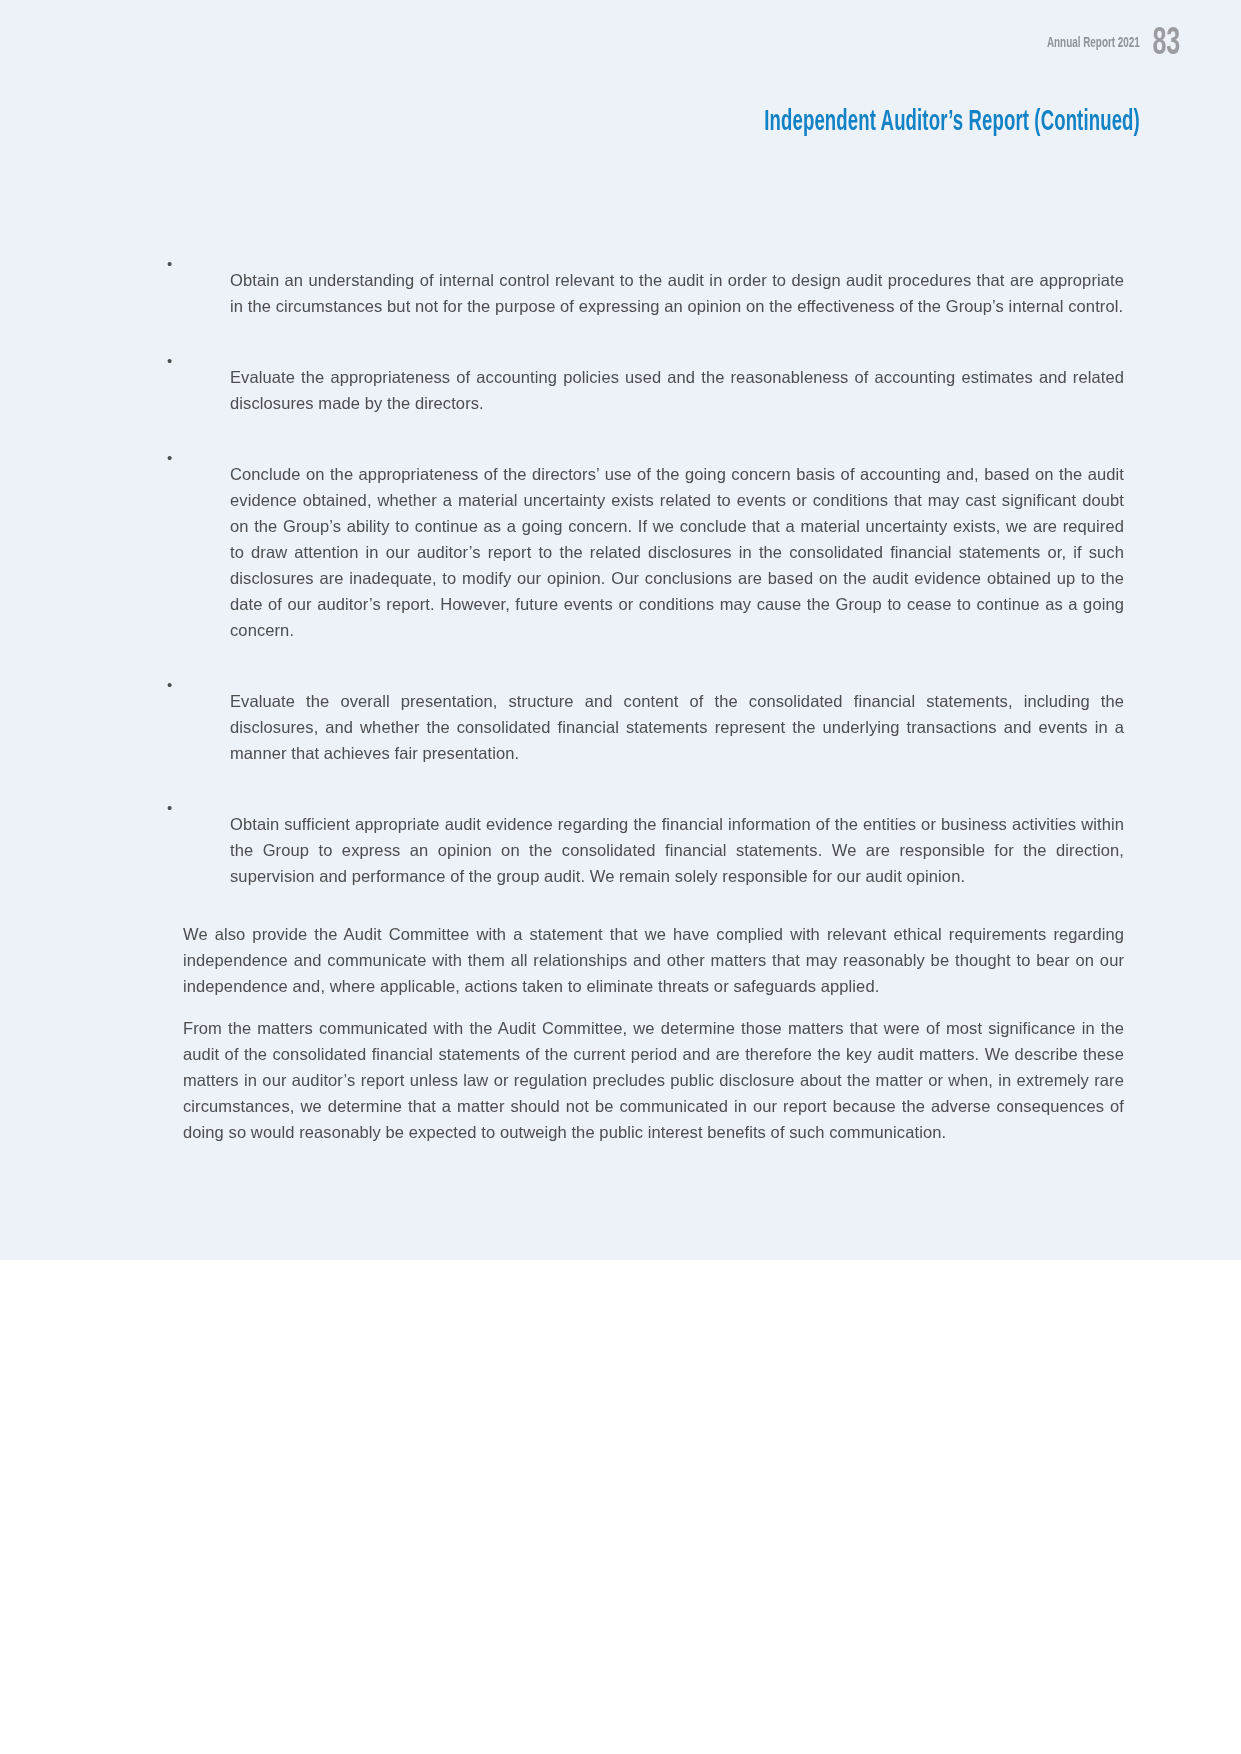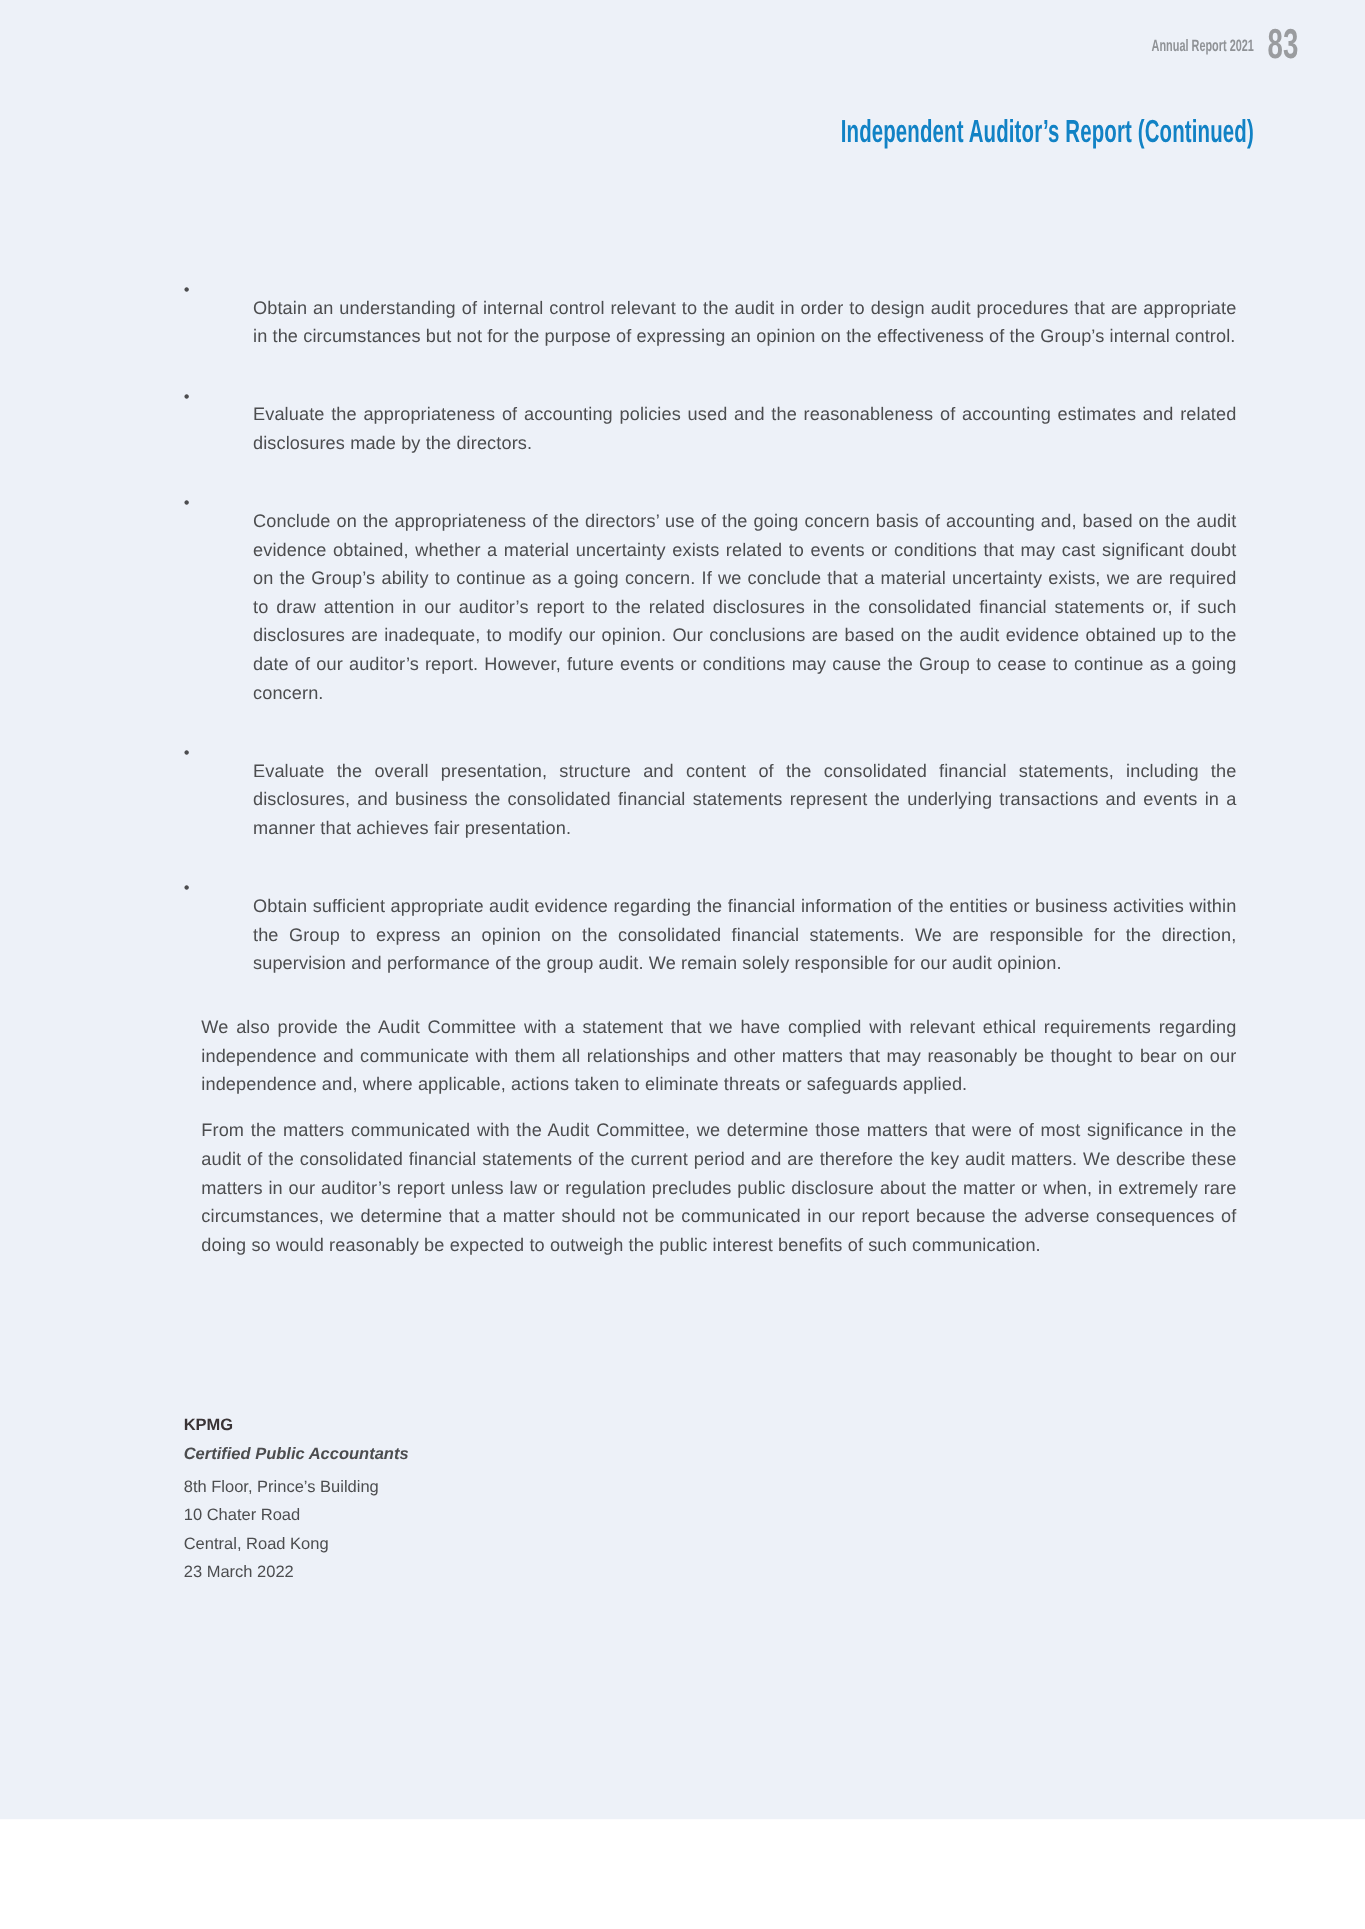--- a/index.html
+++ b/index.html
@@ -1,20 +1,20 @@
 <!DOCTYPE html>
 <html style="--background: #edf1f8; --accent-blue: #1182c5; --header-gray: #8f9296; --page-number-gray: #9a9c9f; --body-text: #4c4d4f; --firm-dark: #3a3436;"><head>
 <meta charset="utf-8">
 <style>
   html, body { margin: 0; padding: 0; background: #ffffff; }
 
   .page {
     position: relative;
     width: 1241px;
-    height: 1654px;
+    height: 1260px;
     background: var(--background, #edf1f8);
     font-family: "Liberation Sans", sans-serif;
     color: var(--body-text, #4c4d4f);
     overflow: hidden;
   }
 
   
   .report-label {
     position: absolute;
     top: 33px;
@@ -112,21 +112,21 @@
         <p class="bullet-text">Evaluate the appropriateness of accounting policies used and the reasonableness of accounting estimates and related disclosures made by the directors.</p>
       </div>
 
       <div class="bullet-item">
         <span class="bullet-marker">•</span>
         <p class="bullet-text">Conclude on the appropriateness of the directors’ use of the going concern basis of accounting and, based on the audit evidence obtained, whether a material uncertainty exists related to events or conditions that may cast significant doubt on the Group’s ability to continue as a going concern. If we conclude that a material uncertainty exists, we are required to draw attention in our auditor’s report to the related disclosures in the consolidated financial statements or, if such disclosures are inadequate, to modify our opinion. Our conclusions are based on the audit evidence obtained up to the date of our auditor’s report. However, future events or conditions may cause the Group to cease to continue as a going concern.</p>
       </div>
 
       <div class="bullet-item">
         <span class="bullet-marker">•</span>
-        <p class="bullet-text">Evaluate the overall presentation, structure and content of the consolidated financial statements, including the disclosures, and business the consolidated financial statements represent the underlying transactions and events in a manner that achieves fair presentation.</p>
+        <p class="bullet-text">Evaluate the overall presentation, structure and content of the consolidated financial statements, including the disclosures, and whether the consolidated financial statements represent the underlying transactions and events in a manner that achieves fair presentation.</p>
       </div>
 
       <div class="bullet-item">
         <span class="bullet-marker">•</span>
         <p class="bullet-text">Obtain sufficient appropriate audit evidence regarding the financial information of the entities or business activities within the Group to express an opinion on the consolidated financial statements. We are responsible for the direction, supervision and performance of the group audit. We remain solely responsible for our audit opinion.</p>
       </div>
 
     </div>
 
     <p class="paragraph">We also provide the Audit Committee with a statement that we have complied with relevant ethical requirements regarding independence and communicate with them all relationships and other matters that may reasonably be thought to bear on our independence and, where applicable, actions taken to eliminate threats or safeguards applied.</p>

